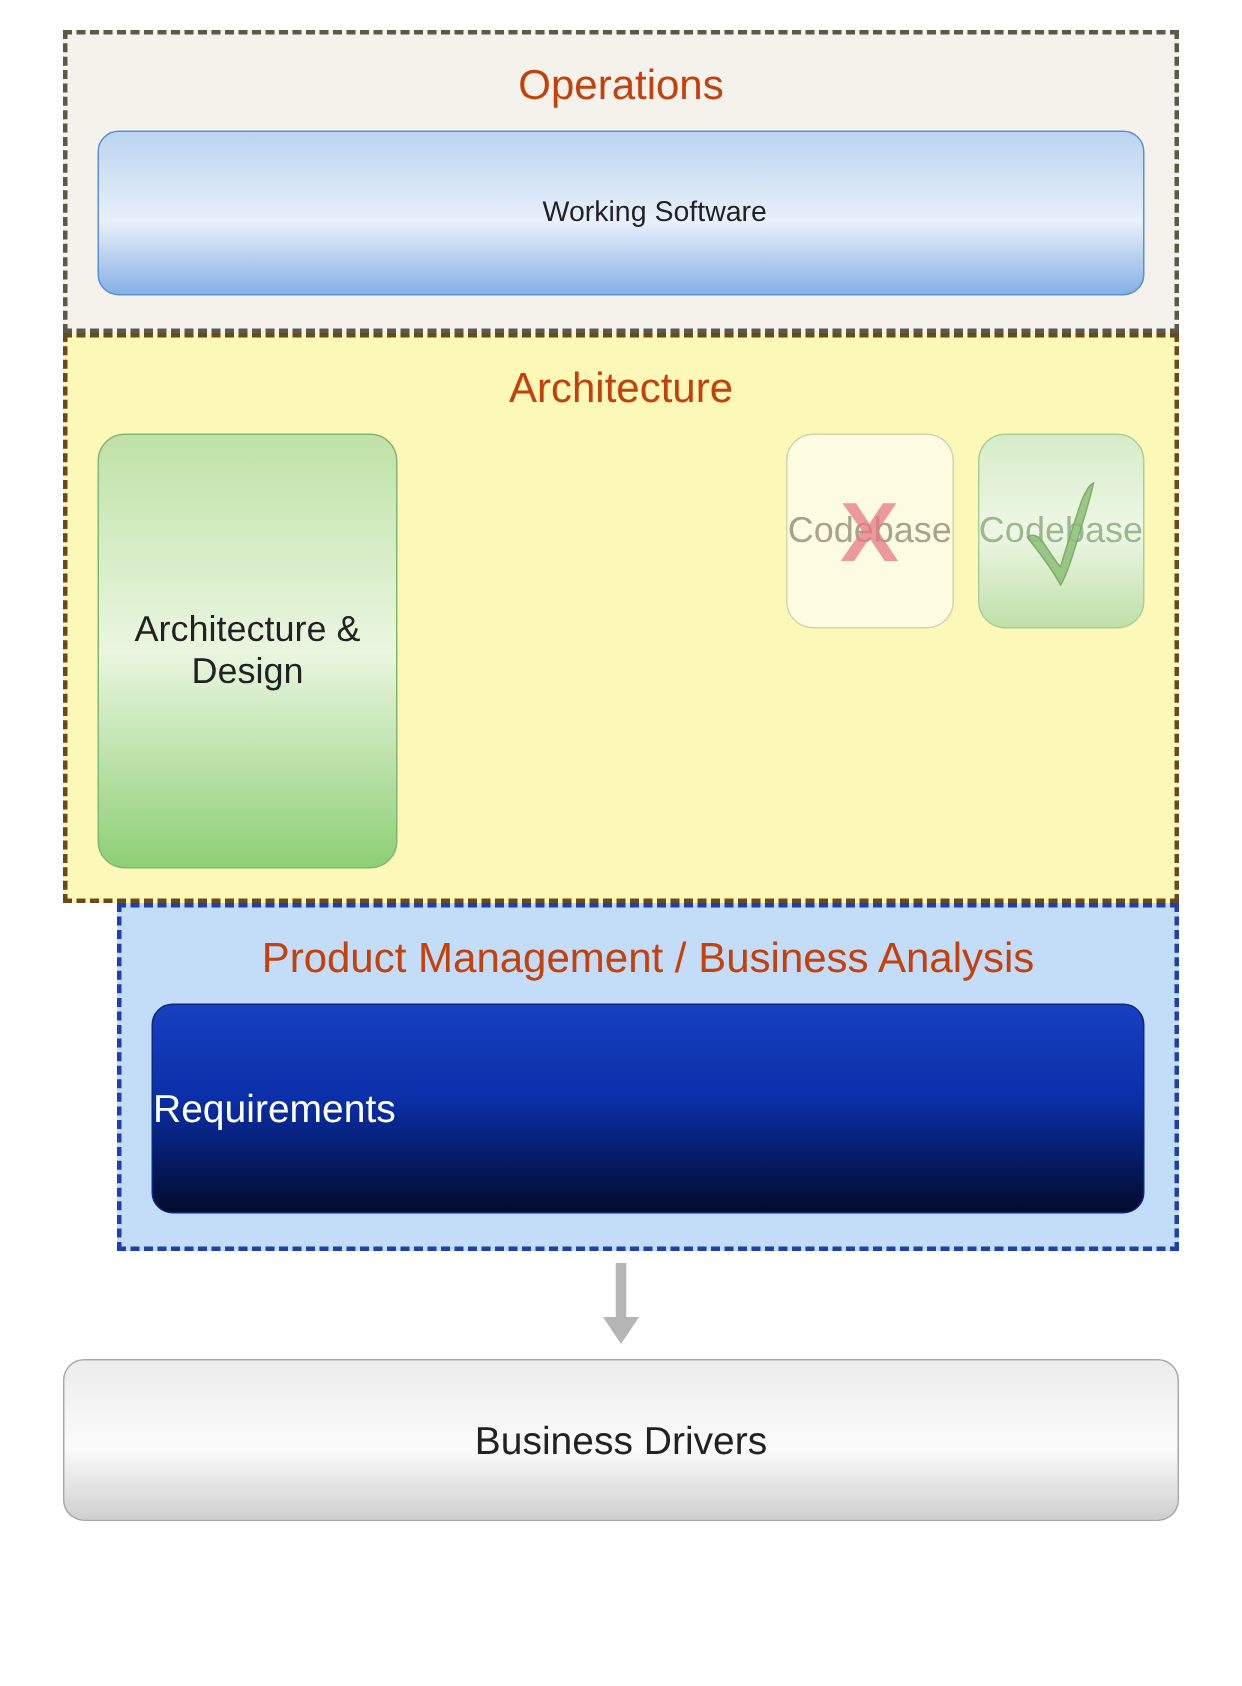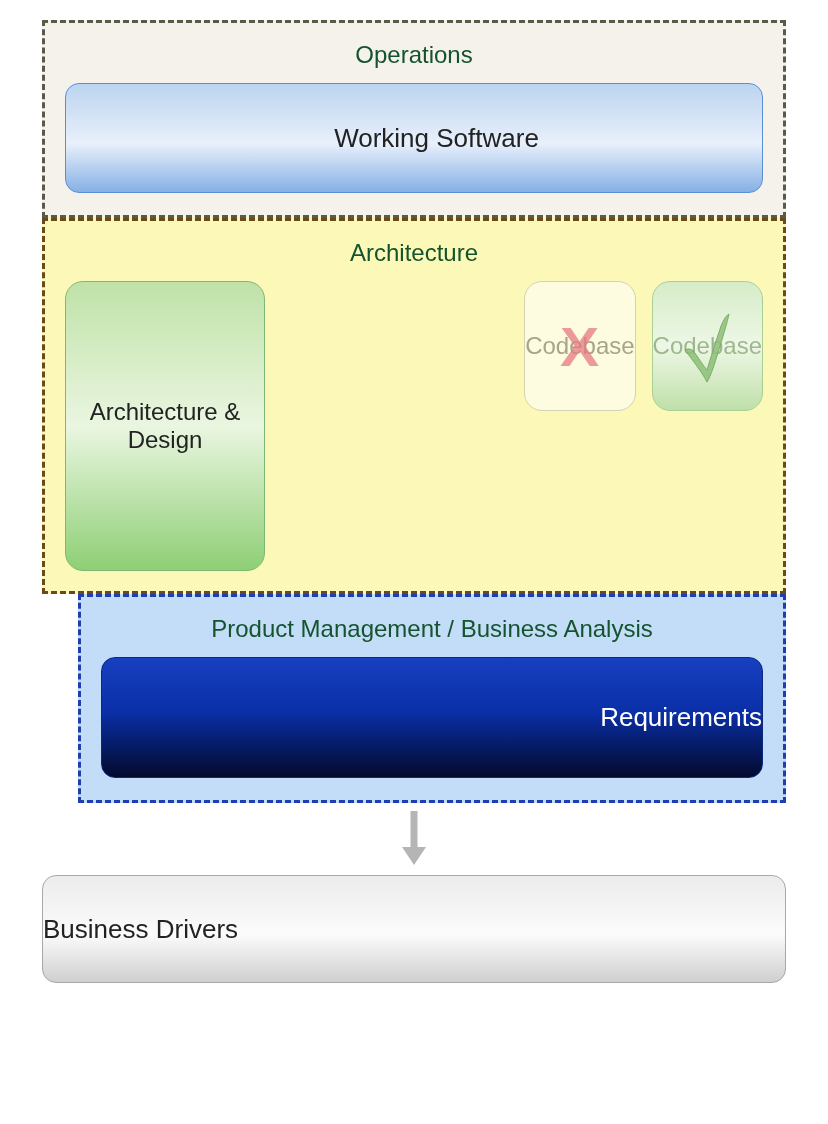--- a/index.html
+++ b/index.html
@@ -17,38 +17,38 @@
     left: 42px;
     top: 20px;
     width: 744px;
   }
   .section {
     border: 3px dashed;
     padding: 14px 20px 22px 20px;
     text-align: center;
   }
   .section-title {
-    font-size: 24px;
-    color: #14532d;
+    font-size: 28px;
+    color: #c2410c;
     margin: 4px 0 14px 0;
   }
   
   .operations {
     background: #f5f2ec;
     border-color: #5a5a48;
   }
   .working-software {
     height: 110px;
     border-radius: 14px;
     border: 1px solid #5a8fd6;
     background: linear-gradient(to bottom, #bcd4f0 0%, #e8f0fb 55%, #86b0e4 100%);
     display: flex;
     align-items: center;
     justify-content: center;
-    font-size: 26px;
+    font-size: 19px;
     color: #222;
     padding-left: 45px;
   }
   
   .engineering {
     background: #fbf8b8;
     border-color: #6a4a1a;
     padding-bottom: 20px;
   }
   .eng-row {
@@ -110,45 +110,45 @@
     position: absolute;
     pointer-events: none;
   }
   
   .pm {
     background: #c3dcf8;
     border-color: #1f3fb0;
     margin-left: 36px;
   }
   .requirements {
-    height: 121px;
+    height: 140px;
     border-radius: 14px;
     border: 1px solid #0a2a80;
     background: linear-gradient(to bottom, #1740c0 0%, #0a2fa8 45%, #030a2c 100%);
     display: flex;
     align-items: center;
-    justify-content: flex-end;
+    justify-content: flex-start;
     font-size: 26px;
     color: #ffffff;
   }
   
   .arrow-wrap {
     display: flex;
     justify-content: center;
     margin: 6px 0 6px 0;
   }
   
   .business-drivers {
     height: 108px;
     border-radius: 14px;
     border: 1px solid #a8a8a8;
     background: linear-gradient(to bottom, #ececec 0%, #fbfbfb 55%, #cfcfcf 100%);
     display: flex;
     align-items: center;
-    justify-content: flex-start;
+    justify-content: center;
     font-size: 26px;
     color: #222;
     margin: 0 0 0 0;
   }
 </style>
 </head>
 <body>
 
 <div class="container">
 

